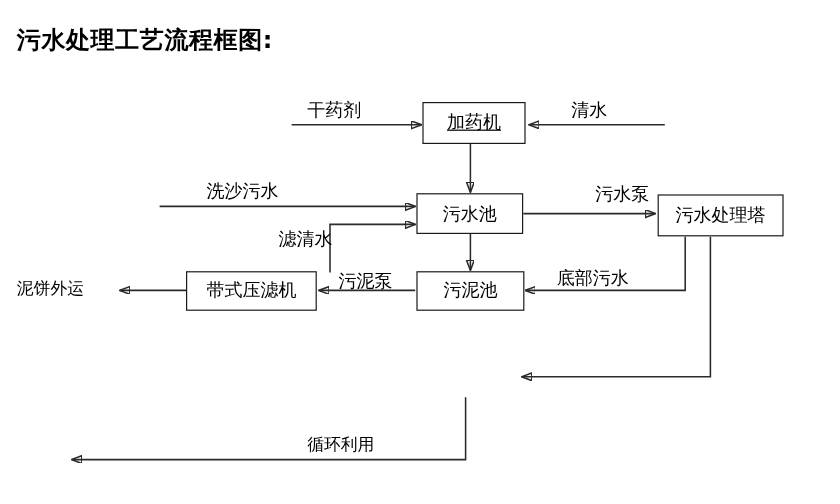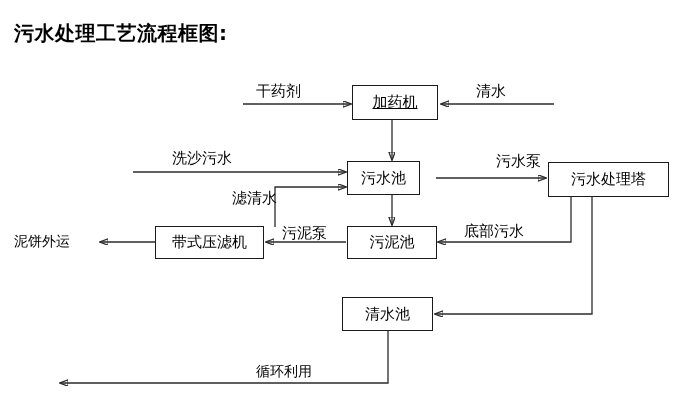--- a/index.html
+++ b/index.html
@@ -43,21 +43,20 @@
     white-space: nowrap;
     z-index: 3;
   }
   .edge-label {
     position: absolute;
     font-size: 15px;
     line-height: 1;
     white-space: nowrap;
     z-index: 4;
     background: transparent;
-    font-family: Liberation Mono, monospace;
   }
   .term-label {
     position: absolute;
     font-size: 14px;
     line-height: 1;
     white-space: nowrap;
     z-index: 4;
   }
   svg.wires {
     position: absolute;
@@ -110,39 +109,36 @@
 
     <line x1="155" y1="242" x2="100" y2="242" marker-end="url(#ah)"></line>
 
     <polyline points="388,331 388,383 60,383" marker-end="url(#ah)"></polyline>
   </svg>
 
   <div class="node" style="left:352px; top:85px; width:86px; height:35px;text-decoration:underline;">
     <span>加药机</span>
   </div>
 
-  <div class="node" style="left:347px; top:161px; width:73px; height:34px;">
+  <div class="node" style="left:347px; top:161px; width:89px; height:34px;">
     <span>污水池</span>
   </div>
 
-  <div class="node" style="left:548px; top:162px; width:121px; height:35px;">
+  <div class="node" style="left:548px; top:162px; width:105px; height:35px;">
     <span>污水处理塔</span>
   </div>
 
   <div class="node" style="left:347px; top:226px; width:90px; height:33px;">
     <span>污泥池</span>
   </div>
 
   <div class="node" style="left:155px; top:226px; width:109px; height:33px;">
     <span>带式压滤机</span>
   </div>
 
-  <div class="node" style="left:342px; top:297px; width:91px; height:34px;">
-    <span>清水池</span>
-  </div>
 
   <div class="edge-label" style="left:256px; top:85px;">
     <span>干药剂</span>
   </div>
 
   <div class="edge-label" style="left:476px; top:85px;">
     <span>清水</span>
   </div>
 
   <div class="edge-label" style="left:172px; top:152px;">

